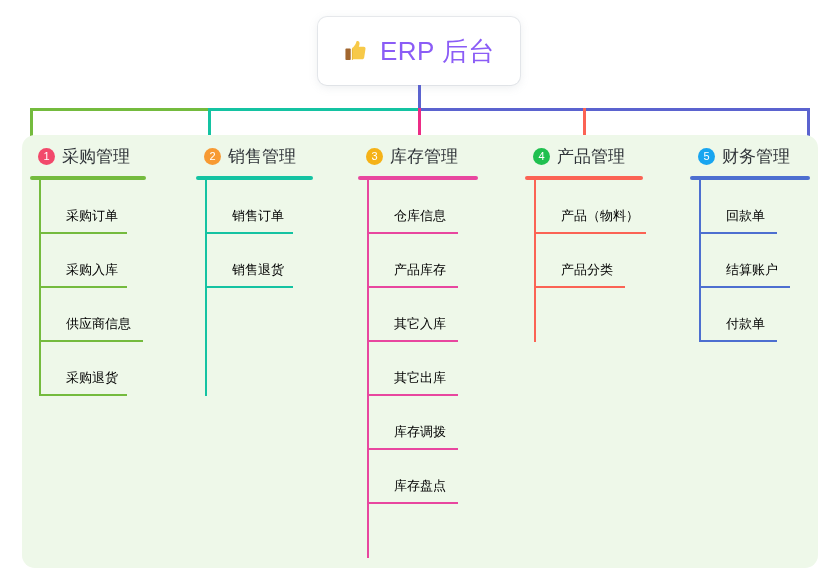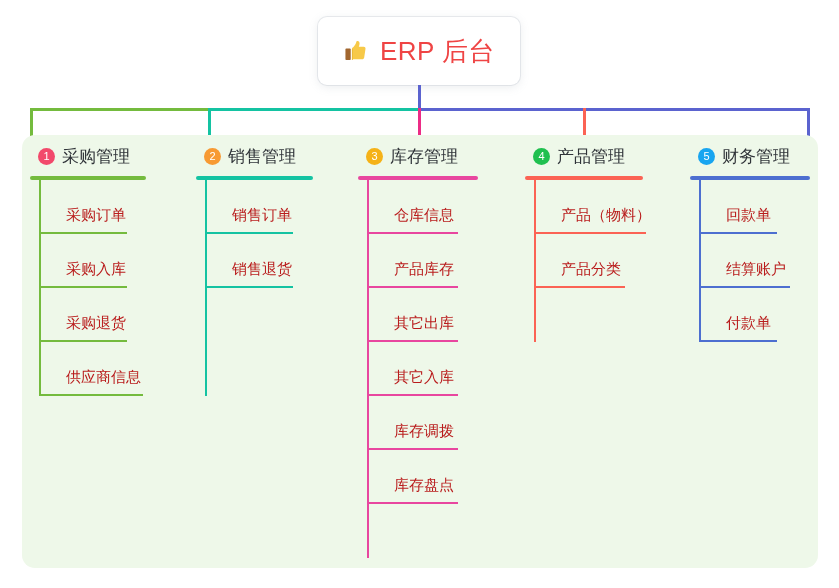--- a/index.html
+++ b/index.html
@@ -17,21 +17,21 @@
     position:absolute;
     left:318px;top:17px;width:202px;height:68px;
     background:#ffffff;
     border-radius:9px;
     box-shadow:0 2px 10px rgba(140,150,160,.18), 0 0 0 1px rgba(225,228,232,.65);
     display:flex;align-items:center;justify-content:center;
     box-sizing:border-box;
   }
   .title-inner{display:flex;align-items:center;gap:11px;}
   .title-text{
-    font-size:26px;color:#ef4444;letter-spacing:.5px;white-space:nowrap;
+    font-size:26px;color:#8b5cf6;letter-spacing:.5px;white-space:nowrap;
   }
   .thumb-icon{width:26px;height:26px;display:block;}
 
   
   .conn{position:absolute;}
 
   
   .panel{
     position:absolute;
     left:22px;top:135px;width:796px;height:433px;
@@ -57,21 +57,21 @@
 
   .items{position:relative;margin-top:0;}
   .spine{position:absolute;left:9px;top:0;width:2px;}
   .item{
     position:relative;
     height:54px;
     box-sizing:border-box;
   }
   .item-label{
     position:absolute;left:36px;bottom:9px;
-    font-size:15px;color:#b91c1c;white-space:nowrap;
+    font-size:13px;color:#000000;white-space:nowrap;
   }
   .item-rule{
     position:absolute;left:9px;bottom:0;height:2px;
   }
 </style>
 </head>
 <body>
 
 <div id="canvas">
 
@@ -111,27 +111,27 @@
           <div class="spine" style="background: rgb(116, 187, 62); height: 216px;"></div>
           <div class="item">
             <span class="item-label">采购订单</span>
             <div class="item-rule" style="background: rgb(116, 187, 62); width: 88px;"></div>
           </div>
           <div class="item">
             <span class="item-label">采购入库</span>
             <div class="item-rule" style="background: rgb(116, 187, 62); width: 88px;"></div>
           </div>
           <div class="item">
+            <span class="item-label">供应商信息</span>
+            <div class="item-rule" style="background: rgb(116, 187, 62); width: 104px;"></div>
+          </div>
+          <div class="item">
             <span class="item-label">采购退货</span>
             <div class="item-rule" style="background: rgb(116, 187, 62); width: 88px;"></div>
           </div>
-          <div class="item">
-            <span class="item-label">供应商信息</span>
-            <div class="item-rule" style="background: rgb(116, 187, 62); width: 104px;"></div>
-          </div>
         </div>
       </div>
       <div class="col" style="left: 196px; width: 117px;">
         <div class="col-head">
           <span class="badge" style="background: rgb(247, 154, 51);">2</span>
           <span class="head-label">销售管理</span>
         </div>
         <div class="head-rule" style="background: rgb(20, 195, 162); width: 117px;"></div>
         <div class="items">
           <div class="spine" style="background: rgb(20, 195, 162); height: 216px;"></div>
@@ -155,25 +155,25 @@
           <div class="spine" style="background: rgb(232, 71, 159); height: 378px;"></div>
           <div class="item">
             <span class="item-label">仓库信息</span>
             <div class="item-rule" style="background: rgb(232, 71, 159); width: 91px;"></div>
           </div>
           <div class="item">
             <span class="item-label">产品库存</span>
             <div class="item-rule" style="background: rgb(232, 71, 159); width: 91px;"></div>
           </div>
           <div class="item">
+            <span class="item-label">其它入库</span>
+            <div class="item-rule" style="background: rgb(232, 71, 159); width: 91px;"></div>
+          </div>
+          <div class="item">
             <span class="item-label">其它出库</span>
-            <div class="item-rule" style="background: rgb(232, 71, 159); width: 91px;"></div>
-          </div>
-          <div class="item">
-            <span class="item-label">其它入库</span>
             <div class="item-rule" style="background: rgb(232, 71, 159); width: 91px;"></div>
           </div>
           <div class="item">
             <span class="item-label">库存调拨</span>
             <div class="item-rule" style="background: rgb(232, 71, 159); width: 91px;"></div>
           </div>
           <div class="item">
             <span class="item-label">库存盘点</span>
             <div class="item-rule" style="background: rgb(232, 71, 159); width: 91px;"></div>
           </div>

